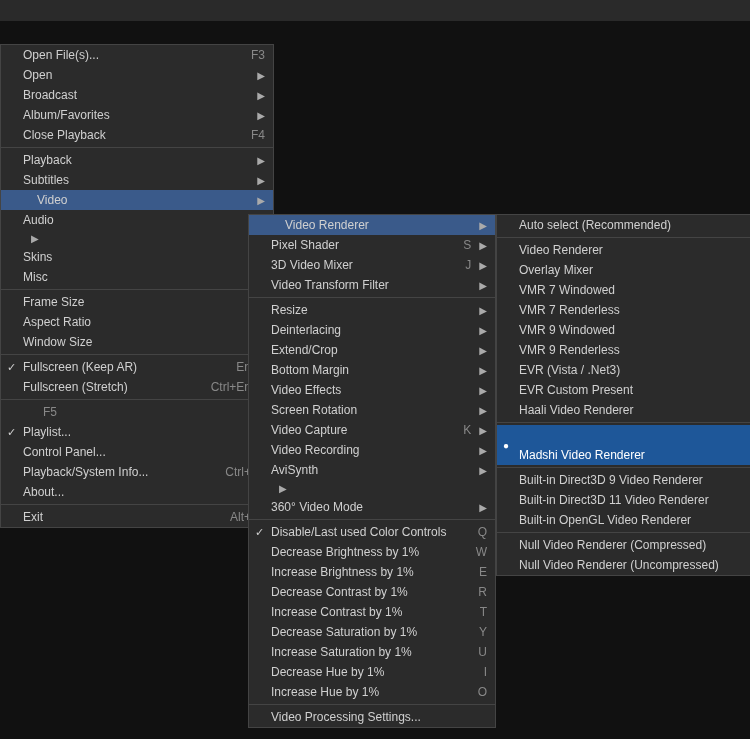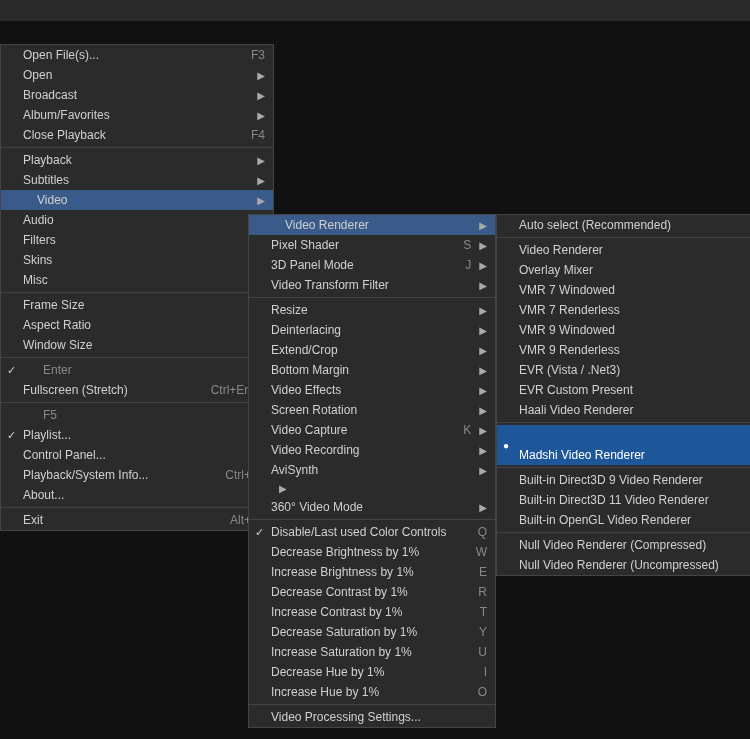--- a/index.html
+++ b/index.html
@@ -184,21 +184,20 @@
         </div>
         <div class="menu-item highlighted">
           <span class="label">Video</span>
           <span class="arrow">▶</span>
         </div>
         <div class="menu-item">
           <span class="label">Audio</span>
           <span class="arrow">▶</span>
         </div>
         <div class="menu-item">
-          <span class="label">Filters</span>
           <span class="arrow">▶</span>
         </div>
         <div class="menu-item">
           <span class="label">Skins</span>
           <span class="arrow">▶</span>
         </div>
         <div class="menu-item">
           <span class="label">Misc</span>
           <span class="arrow">▶</span>
         </div>
@@ -211,20 +210,21 @@
           <span class="label">Aspect Ratio</span>
           <span class="arrow">▶</span>
         </div>
         <div class="menu-item">
           <span class="label">Window Size</span>
           <span class="arrow">▶</span>
         </div>
         <div class="menu-divider"></div>
         <div class="menu-item">
           <span class="checkmark">✓</span>
+          <span class="label">Fullscreen (Keep AR)</span>
           <span class="shortcut">Enter</span>
         </div>
         <div class="menu-item">
           <span class="label">Fullscreen (Stretch)</span>
           <span class="shortcut">Ctrl+Enter</span>
         </div>
         <div class="menu-divider"></div>
         <div class="menu-item">
           <span class="shortcut">F5</span>
         </div>
@@ -256,21 +256,21 @@
         <div class="menu-item highlighted">
           <span class="label">Video Renderer</span>
           <span class="arrow">▶</span>
         </div>
         <div class="menu-item">
           <span class="label">Pixel Shader</span>
           <span class="shortcut">S</span>
           <span class="arrow">▶</span>
         </div>
         <div class="menu-item">
-          <span class="label">3D Panel Mode</span>
+          <span class="label">3D Video Mixer</span>
           <span class="shortcut">J</span>
           <span class="arrow">▶</span>
         </div>
         <div class="menu-item">
           <span class="label">Video Transform Filter</span>
           <span class="arrow">▶</span>
         </div>
         <div class="menu-divider"></div>
         <div class="menu-item">
           <span class="label">Resize</span>

